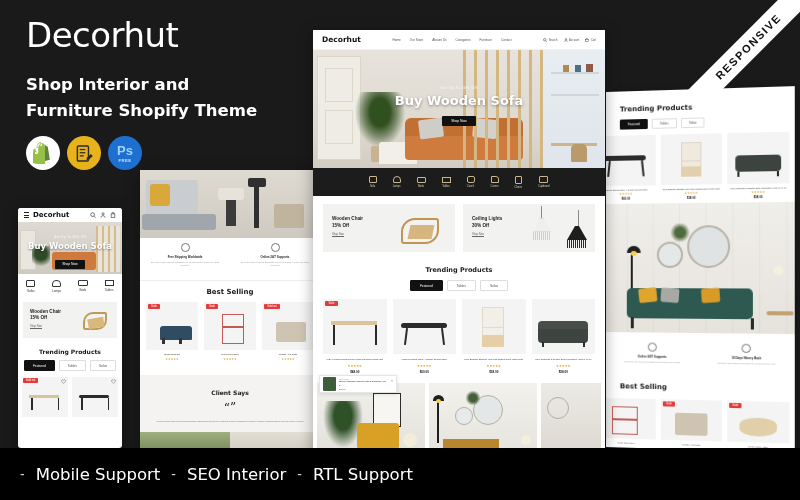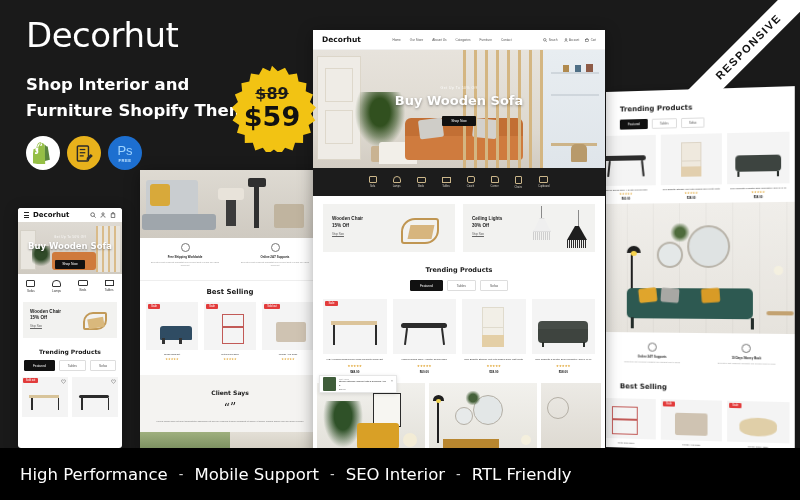--- a/index.html
+++ b/index.html
@@ -35,21 +35,21 @@
     font-size: 16.5px; font-weight: bold; color: #fff; line-height: 1.55;
     font-family: "DejaVu Sans", sans-serif;
   }
 
   
   .badges { position: absolute; left: 26px; top: 136px; display: flex; gap: 7px; z-index: 40; }
   .badge { width: 34px; height: 34px; border-radius: 50%; display: flex; align-items: center; justify-content: center; position: relative; }
   .badge-shopify { background: #ffffff; }
   .badge-doc { background: #e8b21c; }
   .badge-ps { background: #1d6fd0; flex-direction: column; }
-  .ps-letters { font-size: 13px; font-weight: normal; color: #9fd4ff; line-height: 1; font-family: "Liberation Sans", sans-serif; }
+  .ps-letters { font-size: 13px; font-weight: bold; color: #9fd4ff; line-height: 1; font-family: "Liberation Sans", sans-serif; }
   .ps-free { font-size: 4.2px; font-weight: bold; color: #bde2ff; letter-spacing: .4px; margin-top: 1px; }
 
   
   .price-burst {
     position: absolute; left: 228px; top: 64px; width: 88px; height: 88px; z-index: 45;
     display: flex; flex-direction: column; align-items: center; justify-content: center;
   }
   .burst-svg { position: absolute; inset: 0; width: 88px; height: 88px; }
   .price-old {
     position: relative; font-size: 16px; font-weight: bold; color: #1a1a1a;
@@ -634,39 +634,31 @@
         <line x1="6" y1="15" x2="11" y2="15" stroke="#2b2b2b" stroke-width="1.6"></line>
         <path d="M15 17.5l5-5 2.5 2.5-5 5-3 .6z" fill="#2b2b2b"></path>
       </svg>
     </div>
     <div class="badge badge-ps">
       <span class="ps-letters">Ps</span>
       <span class="ps-free">FREE</span>
     </div>
   </div>
 
-  <div class="price-burst">
-    <svg class="burst-svg" viewBox="0 0 100 100">
-      <path fill="#f2c313" d="M50 2l6.6 6.3 8.2-4.1 4.4 8.1 9.1-1.5 1.9 9 9 2-.9 9.1 8.3 3.9-3.5 8.5 6.9 6-5.8 7.1 5 7.7-7.6 5.1 2.6 8.8-8.8 2.6-.1 9.2-9.1-.3-2.8 8.8-8.6-3.1-5.3 7.5-7.3-5.5-7.3 5.5-5.3-7.5-8.6 3.1-2.8-8.8-9.1.3-.1-9.2-8.8-2.6 2.6-8.8-7.6-5.1 5-7.7-5.8-7.1 6.9-6-3.5-8.5 8.3-3.9-.9-9.1 9-2 1.9-9 9.1 1.5 4.4-8.1 8.2 4.1z"></path>
-    </svg>
-    <div class="price-old">$89</div>
-    <div class="price-new">$59</div>
-  </div>
 
   <div class="ribbon-wrap">
     <div class="ribbon">
         <span>RESPONSIVE</span>
       </div>
   </div>
 
   <div class="footer">
     <div class="footer-inner">
-      <span class="footer-item">High Performance</span>
       <span class="footer-sep">-</span>
       <span class="footer-item">Mobile Support</span>
       <span class="footer-sep">-</span>
       <span class="footer-item">SEO Interior</span>
       <span class="footer-sep">-</span>
-      <span class="footer-item">RTL Friendly</span>
+      <span class="footer-item">RTL Support</span>
     </div>
   </div>
 
 </div>
 
 </body></html>

